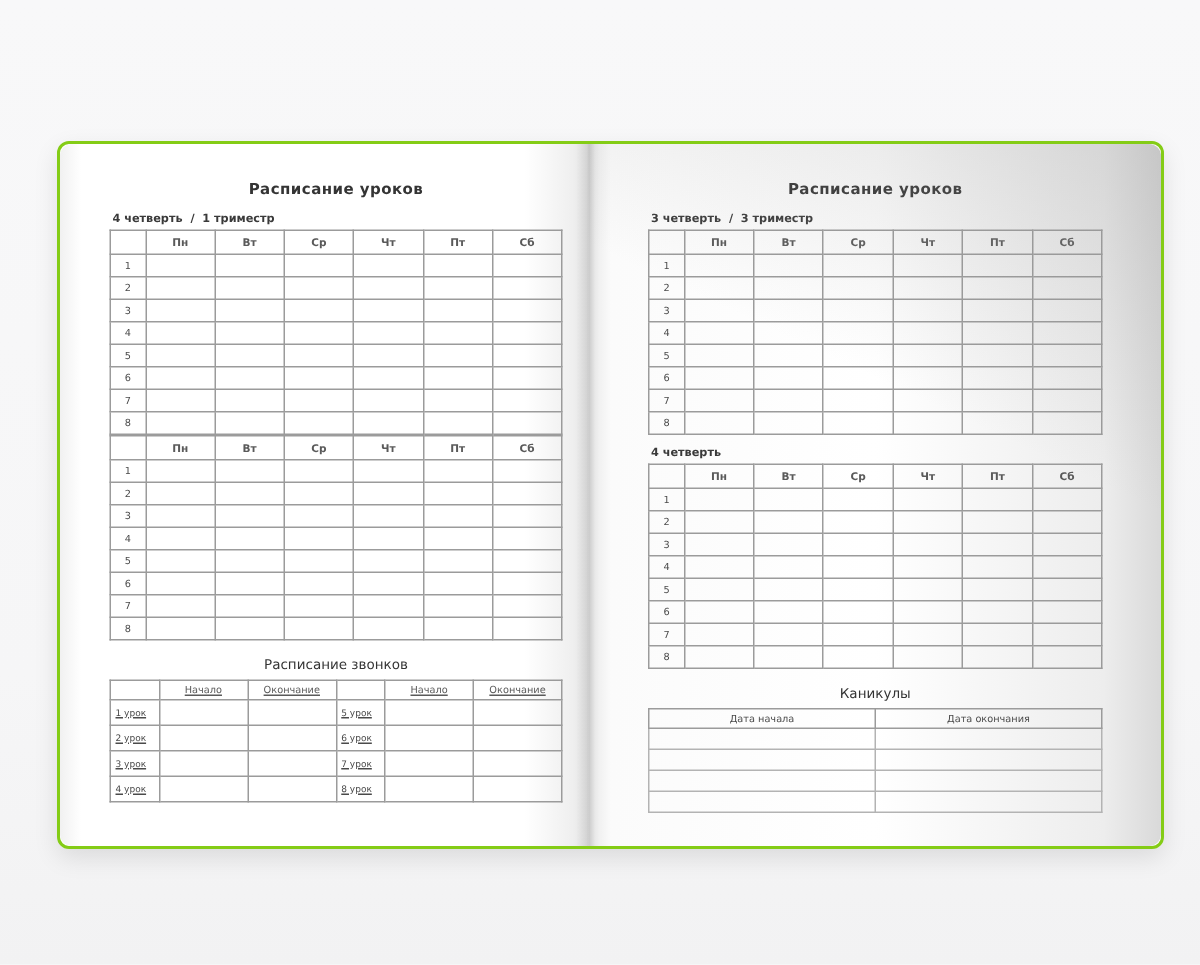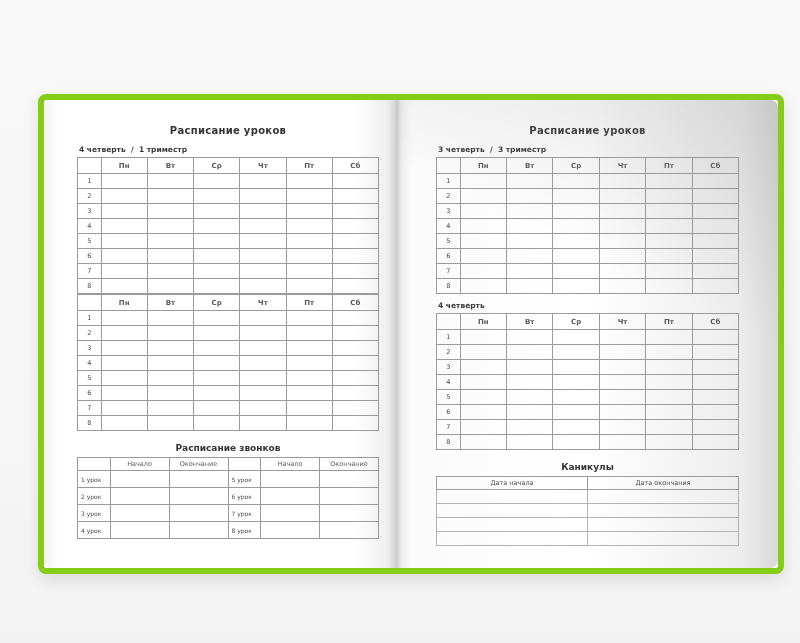--- a/index.html
+++ b/index.html
@@ -6,21 +6,21 @@
   body{
     width:800px;height:643px;position:relative;overflow:hidden;
     background:#f7f7f8;
     font-family:"DejaVu Sans","Liberation Sans",sans-serif;
   }
   
   .backdrop{position:absolute;inset:0;
     background:linear-gradient(180deg,#f8f8f9 0%,#f6f6f7 70%,#f2f2f3 100%);}
   .notebook{
     position:absolute;left:38px;top:94px;width:734px;height:468px;
-    display:flex;border:6px solid #84cc16;border-radius:8px;
+    display:flex;border:2px solid #84cc16;border-radius:8px;
     background:#ffffff;box-shadow:0 6px 16px rgba(0,0,0,0.10);
     filter:blur(0.25px);
   }
   .page{position:relative;height:100%;box-sizing:border-box;color:#3c3c3c;}
   .page-left{
     width:352px;border-radius:8px 0 0 8px;
     background:linear-gradient(to right,#f1f1f1 0%,#ffffff 4%,#ffffff 88%,#efefef 97%,#e3e3e3 100%);
     padding:25px 17px 0 33px;
   }
   .page-right{
@@ -45,25 +45,25 @@
     margin:0 0 2px 2px;white-space:pre;
   }
   .quarter-subtitle.second{margin-top:7px;}
   table{width:100%;border-collapse:collapse;table-layout:fixed;}
   table.schedule{border:1.5px solid #6e6e6e;}
   .schedule th,.schedule td{border:1px solid #9b9b9b;padding:0;}
   .schedule th{height:15px;font-size:7px;font-weight:bold;color:#5a5a5a;}
   .schedule td{height:14px;}
   .schedule .c-num{width:7.5%;font-size:6.5px;color:#4a4a4a;text-align:center;}
   .section-title{
-    text-align:center;font-size:9px;line-height:11px;font-weight:bold;
+    text-align:center;font-size:9px;line-height:11px;font-weight:normal;
     color:#343434;margin:12px 0 3px 0;
   }
   table.bells{border:1.5px solid #6e6e6e;}
-  .bells th,.bells td{border:1px solid #9b9b9b;padding:0;}
+  .bells th,.bells td{border:1px solid #9b9b9b;padding:0;text-decoration:underline;}
   .bells th{height:12px;font-size:6.5px;font-weight:normal;color:#5a5a5a;}
   .bells td{height:16px;font-size:6.5px;color:#4a4a4a;}
   .bells .c-lbl{width:9.5%;text-align:left;padding-left:3px;white-space:nowrap;font-size:6px;}
   table.vacations{border:1.5px solid #6e6e6e;}
   .vacations th,.vacations td{border:1px solid #9b9b9b;padding:0;}
   .vacations th{height:12px;font-size:6.5px;font-weight:normal;color:#4a4a4a;}
   .vacations td{height:13px;border-color:#b3b3b3;}
   .vacations td + td{border-left:1px solid #9b9b9b;}
 </style>
 </head>

